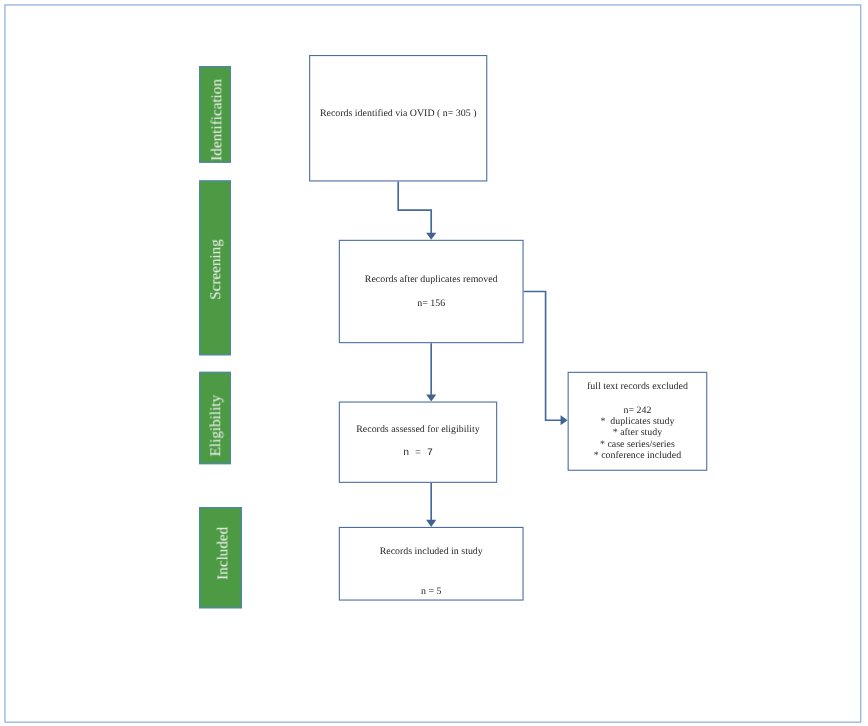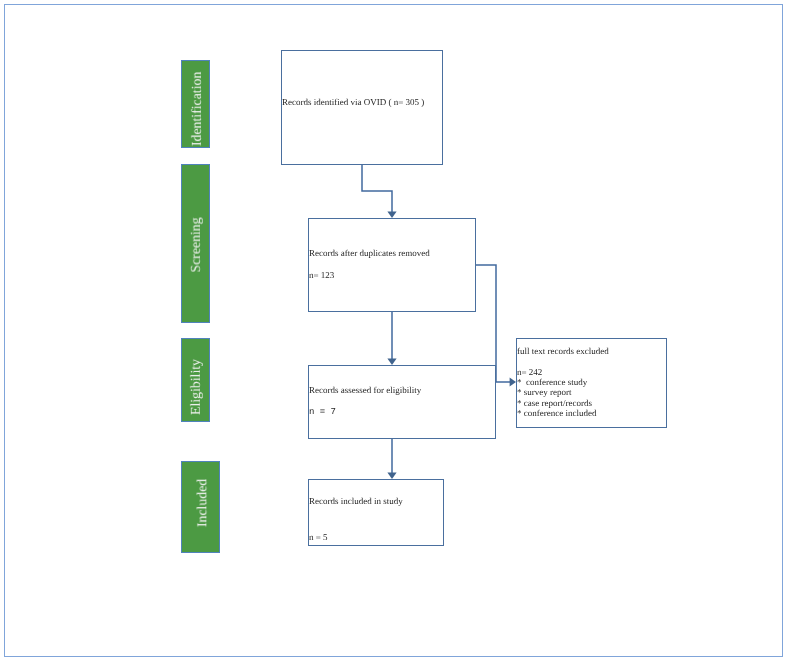--- a/index.html
+++ b/index.html
@@ -3,21 +3,21 @@
 <meta charset="utf-8">
 <style>
 html,body{margin:0;padding:0;background:#ffffff;}
 body{width:789px;height:660px;font-family:"Liberation Serif",serif;-webkit-font-smoothing:antialiased;text-rendering:geometricPrecision;}
 #page{position:relative;width:789px;height:660px;overflow:hidden;background:#fff;}
 .frame{position:absolute;left:4px;top:4px;width:779px;height:653px;border:1.5px solid #80a5da;box-sizing:border-box;}
 .stage{position:absolute;left:0;top:0;width:789px;height:660px;}
 .phase{position:absolute;background:#4C9A43;border:1.3px solid #5083bc;box-sizing:border-box;}
 .phase span{will-change:transform;position:absolute;left:50%;top:50%;color:#f2f2f2;writing-mode:vertical-rl;transform:translate(-50%,-50%) rotate(180deg);font-size:13.8px;white-space:nowrap;line-height:1;}
 .node{position:absolute;border:1.15px solid #4a6f9e;box-sizing:border-box;background:#fff;}
-.tline{will-change:transform;position:absolute;left:0;width:100%;text-align:left;font-size:9px;color:#272727;white-space:pre;line-height:10px;}
+.tline{will-change:transform;position:absolute;left:0;width:100%;text-align:center;font-size:9px;color:#272727;white-space:pre;line-height:10px;}
 svg.conn{position:absolute;left:0;top:0;width:789px;height:660px;overflow:visible;}
 </style>
 </head>
 <body>
 
 <div id="page">
   <div class="frame"></div>
   <svg class="conn" viewBox="0 0 789 660">
       <polyline points="362,164 362,191 392,191 392,212" fill="none" stroke="#41699e" stroke-width="1.5"></polyline>
       <polygon points="387.4,211.6 396.6,211.6 392,218" fill="#41648e"></polygon>
@@ -39,32 +39,32 @@
         <span style="color: rgb(242, 242, 242); transform: translate(calc(-50% + 0px), calc(-50% + 7px)) rotate(180deg);">Eligibility</span>
       </div>
       <div class="phase" style="left: 181px; top: 461px; width: 39px; height: 92px; background: rgb(76, 154, 67); border-color: rgb(80, 131, 188);">
         <span style="color: rgb(242, 242, 242); transform: translate(calc(-50% + 1.5px), calc(-50% - 4px)) rotate(180deg);">Included</span>
       </div>
       <div class="node" style="left: 281px; top: 50px; width: 162px; height: 115px; border-color: rgb(74, 111, 158);">
         <div class="tline" style="top: 46px; color: rgb(39, 39, 39);">Records identified via OVID ( n= 305 )</div>
       </div>
       <div class="node" style="left: 308px; top: 218px; width: 168px; height: 94px; border-color: rgb(74, 111, 158);">
         <div class="tline" style="top: 29px; color: rgb(39, 39, 39);">Records after duplicates removed</div>
-        <div class="tline" style="top: 51px; color: rgb(39, 39, 39);">n= 123</div>
+        <div class="tline" style="top: 51px; color: rgb(39, 39, 39);">n= 156</div>
       </div>
-      <div class="node" style="left: 308px; top: 365px; width: 188px; height: 74px; border-color: rgb(74, 111, 158);">
+      <div class="node" style="left: 308px; top: 365px; width: 144px; height: 74px; border-color: rgb(74, 111, 158);">
         <div class="tline" style="top: 19px; color: rgb(39, 39, 39);">Records assessed for eligibility</div>
         <div class="tline" style="top: 41px; color: rgb(39, 39, 39); font-family: Liberation Mono, monospace;">n = 7</div>
       </div>
-      <div class="node" style="left: 308px; top: 479px; width: 136px; height: 67px; border-color: rgb(74, 111, 158);">
+      <div class="node" style="left: 308px; top: 479px; width: 168px; height: 67px; border-color: rgb(74, 111, 158);">
         <div class="tline" style="top: 16px; color: rgb(39, 39, 39);">Records included in study</div>
         <div class="tline" style="top: 52px; color: rgb(39, 39, 39);">n = 5</div>
       </div>
-      <div class="node" style="left: 516px; top: 338px; width: 151px; height: 90px; border-color: rgb(74, 111, 158);">
+      <div class="node" style="left: 516px; top: 338px; width: 127px; height: 90px; border-color: rgb(74, 111, 158);">
         <div class="tline" style="top: 7px; color: rgb(39, 39, 39);">full text records excluded</div>
         <div class="tline" style="top: 28px; color: rgb(39, 39, 39);">n= 242</div>
-        <div class="tline" style="top: 38px; color: rgb(39, 39, 39);">*  conference study</div>
-        <div class="tline" style="top: 48px; color: rgb(39, 39, 39);">* survey report</div>
-        <div class="tline" style="top: 59px; color: rgb(39, 39, 39);">* case report/records</div>
+        <div class="tline" style="top: 38px; color: rgb(39, 39, 39);">*  duplicates study</div>
+        <div class="tline" style="top: 48px; color: rgb(39, 39, 39);">* after study</div>
+        <div class="tline" style="top: 59px; color: rgb(39, 39, 39);">* case series/series</div>
         <div class="tline" style="top: 69px; color: rgb(39, 39, 39);">* conference included</div>
       </div>
     </div>
 </div>
 
 </body></html>

